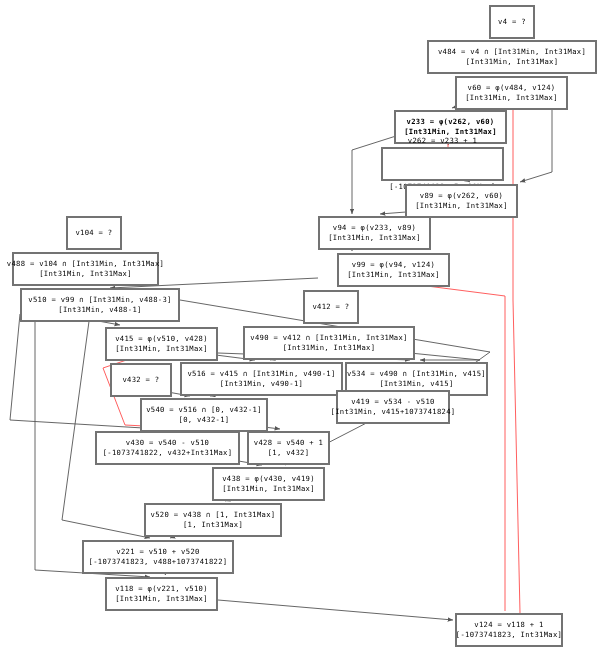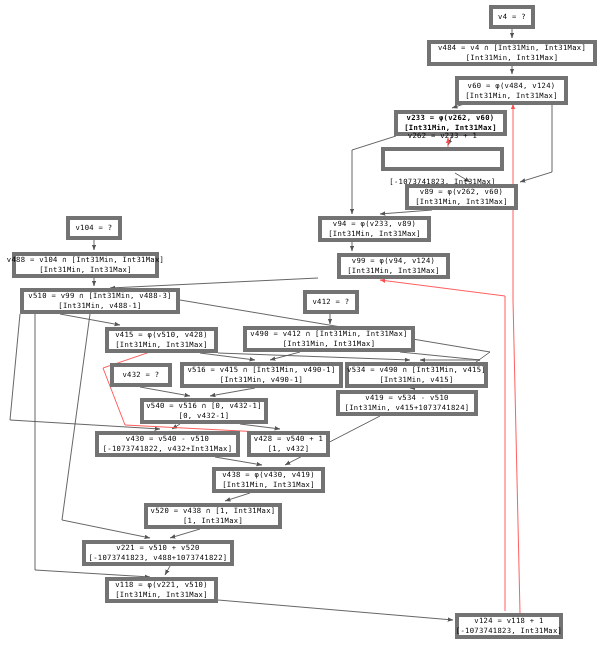--- a/index.html
+++ b/index.html
@@ -7,33 +7,33 @@
     position:relative;
     width:600px;height:647px;
     background:#ffffff;
     font-family:"DejaVu Sans Mono","Liberation Mono",monospace;
     overflow:hidden;
   }
   #edges{position:absolute;left:0;top:0;width:600px;height:647px;}
   .node{
     position:absolute;
     box-sizing:border-box;
-    border:4px solid #737373;
+    border:2px solid #737373;
     background:#ffffff;
     display:flex;
     flex-direction:column;
     align-items:center;
     justify-content:center;
     text-align:center;
     font-size:7.2px;
     line-height:10px;
     letter-spacing:0.3px;
     color:#000000;
     white-space:pre;
-    padding:8px 2px;
+    padding:15px 2px;
     z-index:2;
   }
   .node .l1,.node .l2{display:block;}
 </style>
 </head>
 <body>
 
 <div id="canvas">
   <svg id="edges" viewBox="0 0 600 647">
     <defs>
@@ -98,21 +98,21 @@
   <div class="node" style="left: 66px; top: 216px; width: 56px; height: 24px;"><span class="l1">v104 = ?</span></div>
   <div class="node" style="left: 12px; top: 252px; width: 147px; height: 26px;"><span class="l1">v488 = v104 ∩ [Int31Min, Int31Max]</span><span class="l2">[Int31Min, Int31Max]</span></div>
   <div class="node" style="left: 20px; top: 288px; width: 160px; height: 26px;"><span class="l1">v510 = v99 ∩ [Int31Min, v488-3]</span><span class="l2">[Int31Min, v488-1]</span></div>
   <div class="node" style="left: 303px; top: 290px; width: 56px; height: 24px;"><span class="l1">v412 = ?</span></div>
   <div class="node" style="left: 105px; top: 327px; width: 113px; height: 26px;"><span class="l1">v415 = φ(v510, v428)</span><span class="l2">[Int31Min, Int31Max]</span></div>
   <div class="node" style="left: 243px; top: 326px; width: 172px; height: 26px;"><span class="l1">v490 = v412 ∩ [Int31Min, Int31Max]</span><span class="l2">[Int31Min, Int31Max]</span></div>
   <div class="node" style="left: 110px; top: 363px; width: 62px; height: 24px;"><span class="l1">v432 = ?</span></div>
   <div class="node" style="left: 180px; top: 362px; width: 163px; height: 26px;"><span class="l1">v516 = v415 ∩ [Int31Min, v490-1]</span><span class="l2">[Int31Min, v490-1]</span></div>
   <div class="node" style="left: 345px; top: 362px; width: 143px; height: 26px;"><span class="l1">v534 = v490 ∩ [Int31Min, v415]</span><span class="l2">[Int31Min, v415]</span></div>
   <div class="node" style="left: 140px; top: 398px; width: 128px; height: 26px;"><span class="l1">v540 = v516 ∩ [0, v432-1]</span><span class="l2">[0, v432-1]</span></div>
-  <div class="node" style="left: 336px; top: 390px; width: 142px; height: 26px;"><span class="l1">v419 = v534 - v510</span><span class="l2">[Int31Min, v415+1073741824]</span></div>
+  <div class="node" style="left: 336px; top: 390px; width: 114px; height: 26px;"><span class="l1">v419 = v534 - v510</span><span class="l2">[Int31Min, v415+1073741824]</span></div>
   <div class="node" style="left: 95px; top: 431px; width: 145px; height: 26px;"><span class="l1">v430 = v540 - v510</span><span class="l2">[-1073741822, v432+Int31Max]</span></div>
   <div class="node" style="left: 247px; top: 431px; width: 83px; height: 26px;"><span class="l1">v428 = v540 + 1</span><span class="l2">[1, v432]</span></div>
   <div class="node" style="left: 212px; top: 467px; width: 113px; height: 26px;"><span class="l1">v438 = φ(v430, v419)</span><span class="l2">[Int31Min, Int31Max]</span></div>
   <div class="node" style="left: 144px; top: 503px; width: 138px; height: 26px;"><span class="l1">v520 = v438 ∩ [1, Int31Max]</span><span class="l2">[1, Int31Max]</span></div>
   <div class="node" style="left: 82px; top: 540px; width: 152px; height: 26px;"><span class="l1">v221 = v510 + v520</span><span class="l2">[-1073741823, v488+1073741822]</span></div>
   <div class="node" style="left: 105px; top: 577px; width: 113px; height: 26px;"><span class="l1">v118 = φ(v221, v510)</span><span class="l2">[Int31Min, Int31Max]</span></div>
   <div class="node" style="left: 455px; top: 613px; width: 108px; height: 26px; align-items: center;"><span class="l1">v124 = v118 + 1</span><span class="l2">[-1073741823, Int31Max]</span></div>
 </div>
 
 </body></html>

